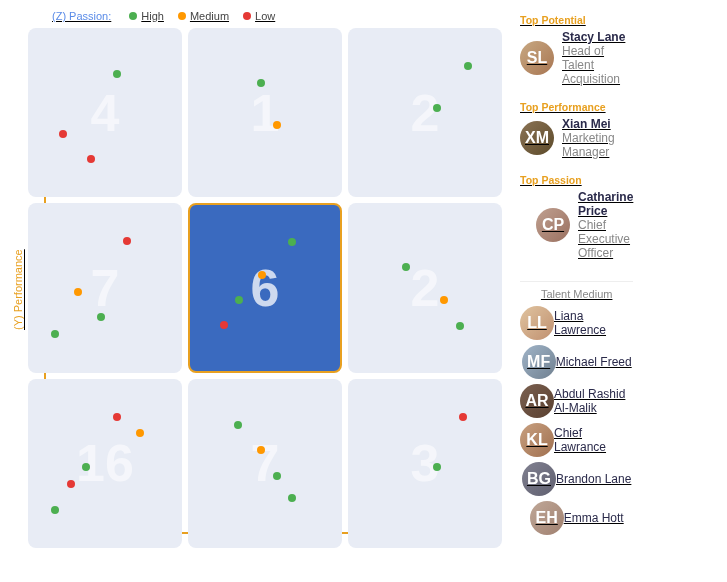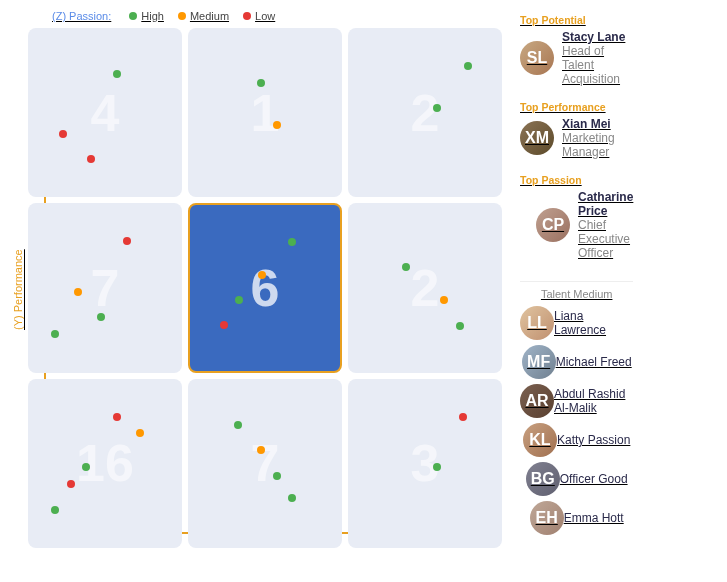--- a/index.html
+++ b/index.html
@@ -377,24 +377,24 @@
     <div class="profile-row">
       <div class="avatar av-michael">MF</div>
       <div class="name">Michael Freed</div>
     </div>
     <div class="profile-row">
       <div class="avatar av-abdul">AR</div>
       <div class="name">Abdul Rashid Al-Malik</div>
     </div>
     <div class="profile-row">
       <div class="avatar av-katty">KL</div>
-      <div class="name">Katty Passion</div>
+      <div class="name">Chief Lawrance</div>
     </div>
     <div class="profile-row">
       <div class="avatar av-brandon">BG</div>
-      <div class="name">Officer Good</div>
+      <div class="name">Brandon Lane</div>
     </div>
     <div class="profile-row">
       <div class="avatar av-emma">EH</div>
       <div class="name">Emma Hott</div>
     </div>
   </div>
 </div>
 
 </body></html>

